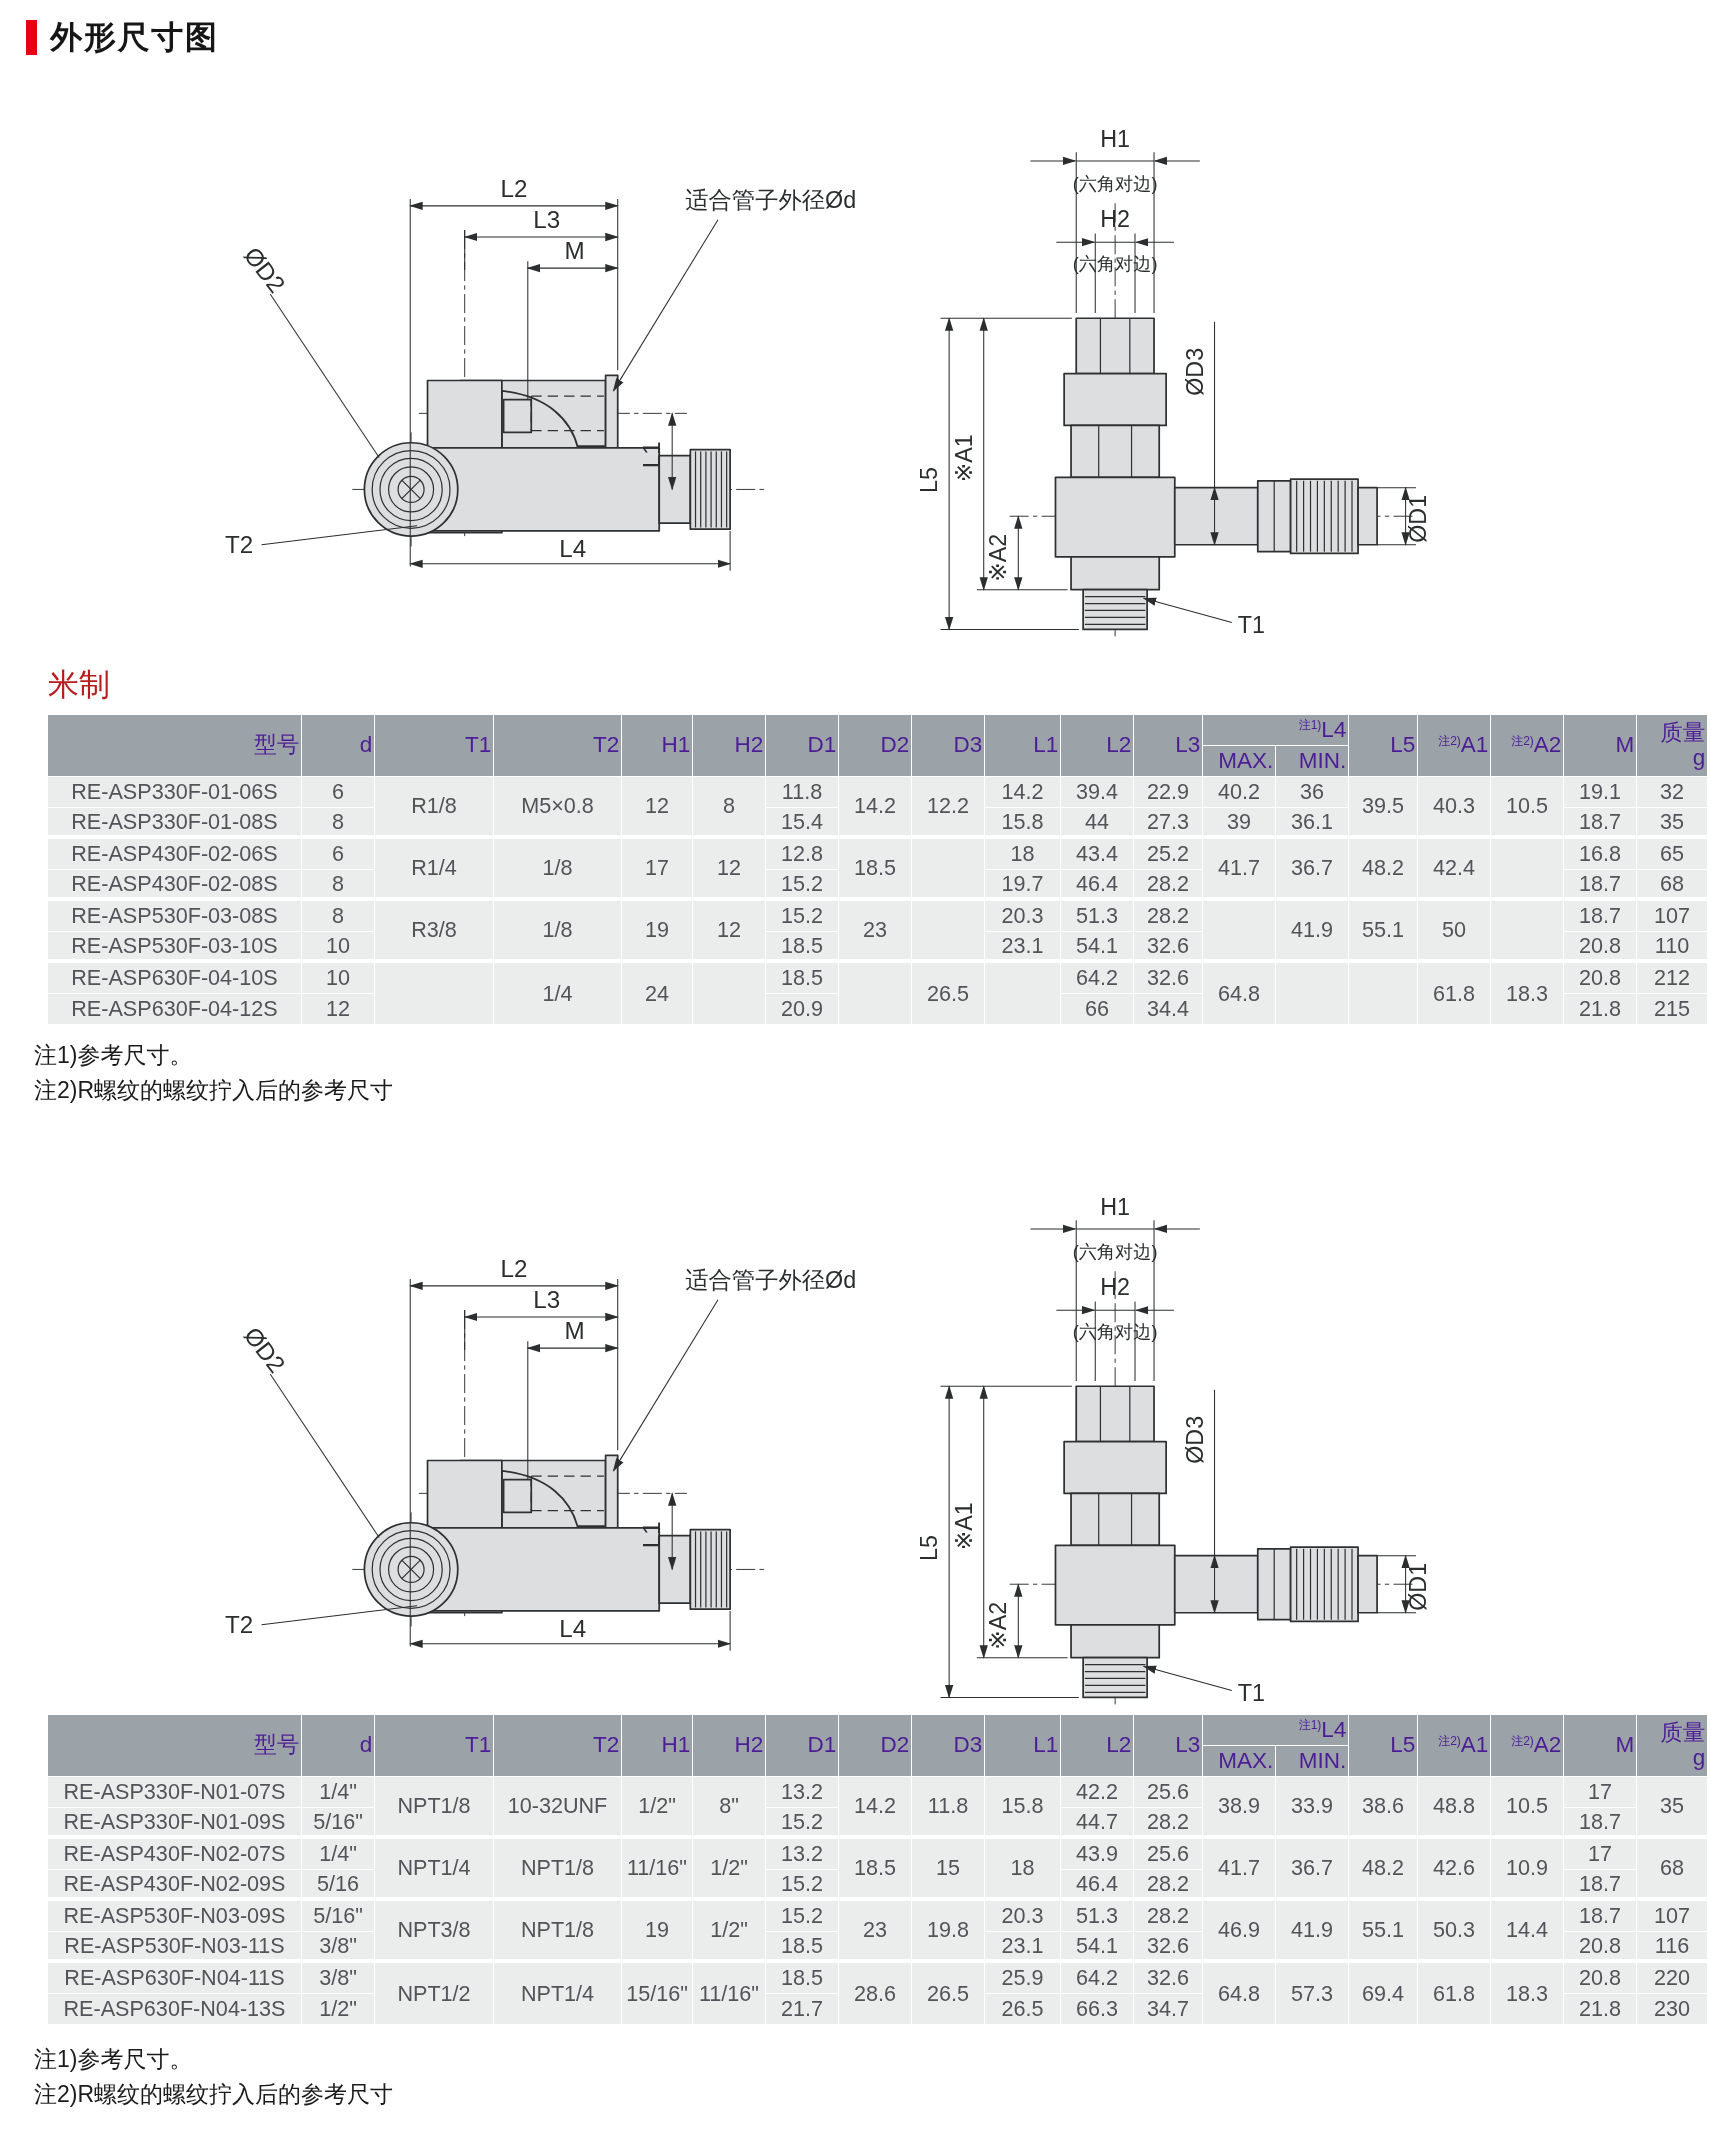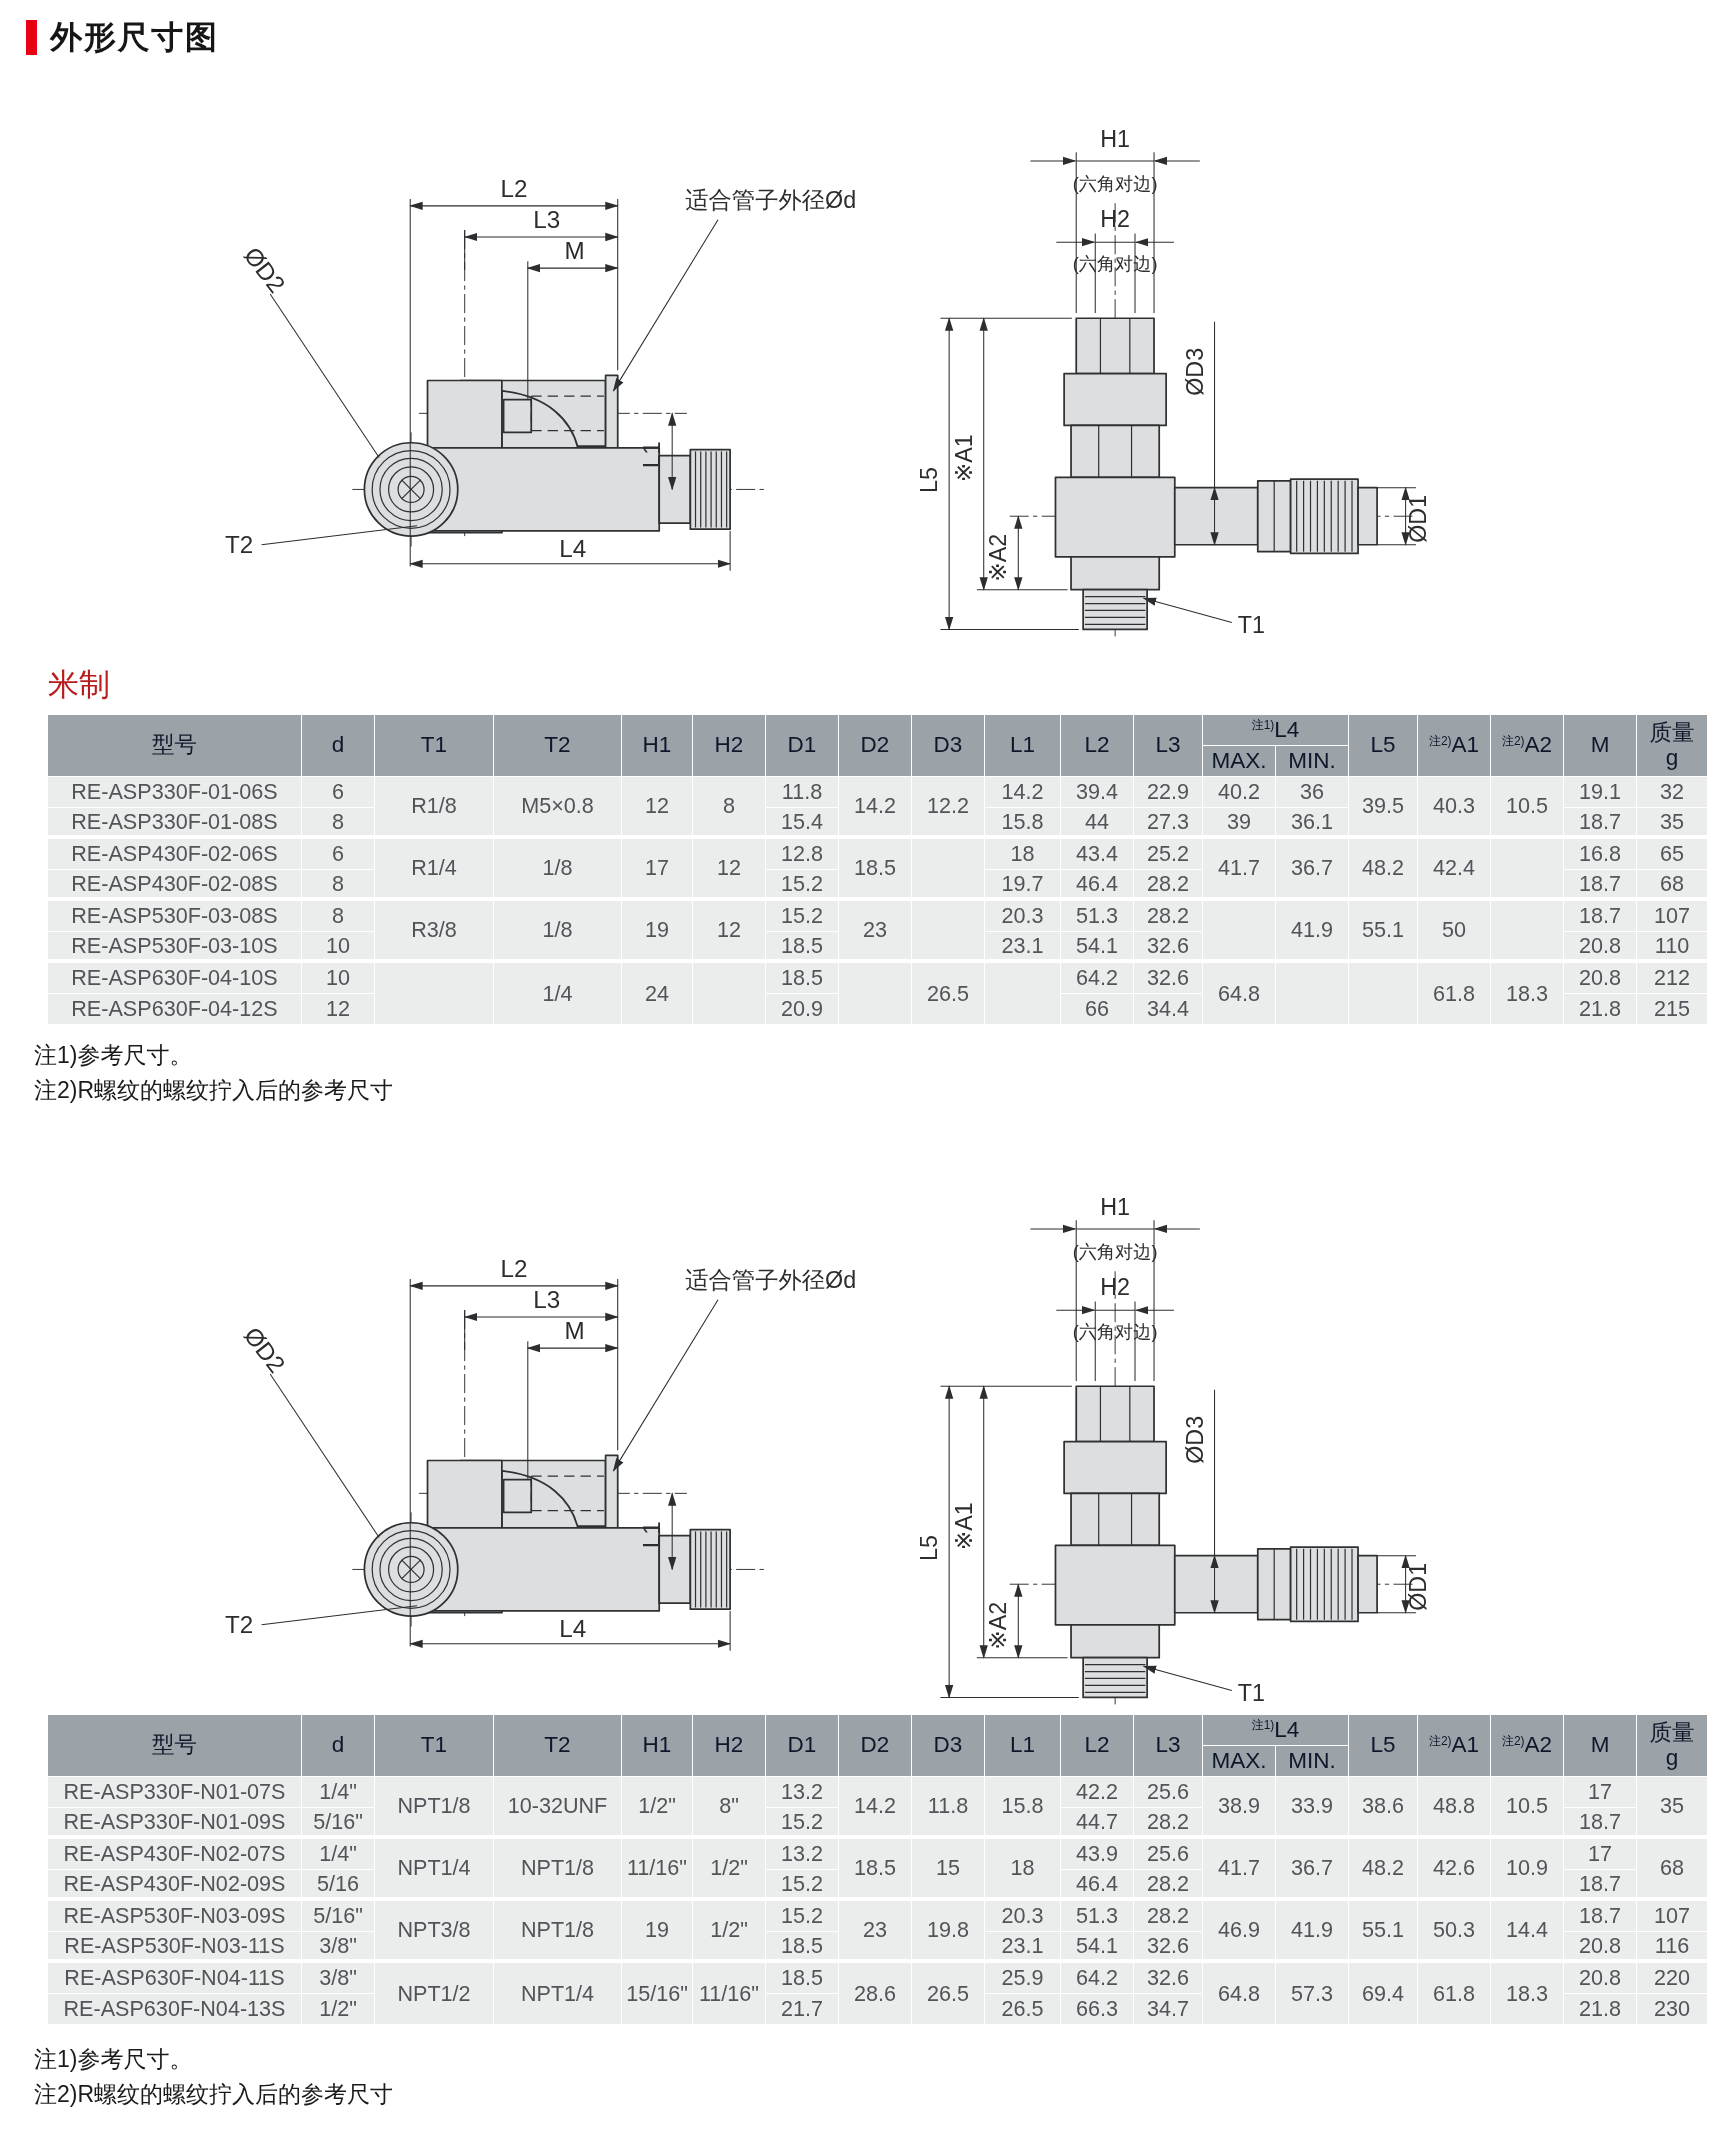--- a/index.html
+++ b/index.html
@@ -27,21 +27,21 @@
   #slot-imperial .dia-right{top:21.6px;}
   .svg-dia text{font-family:"Liberation Sans","DejaVu Sans",sans-serif;}
 
   
   .table-wrap{position:absolute;left:48px;width:1660px;}
   #wrap-metric{top:715px;}
   #wrap-imperial{top:1715px;}
   table{border-collapse:separate;border-spacing:0;table-layout:fixed;width:1660px;}
   th,td{box-sizing:border-box;padding:0 1.7px;}
   thead tr{height:31px;}
-  thead th{background:#9ba2a8;color:#0f172a;font-weight:normal;font-size:22.5px;text-align:center;
+  thead th{background:#9ba2a8;color:#4c1d95;font-weight:normal;font-size:22.5px;text-align:right;
            border-right:1.7px solid #fff;border-bottom:1.7px solid #fff;line-height:1.1;}
   thead th sup{font-size:12px;vertical-align:top;position:relative;top:1.7px;}
   tbody tr{height:31px;}
   tbody td{background:#ebecec;color:#515458;font-size:21.6px;text-align:center;
            border-right:1.7px solid #fff;border-bottom:1.7px solid #fff;}
   td.ge{border-bottom-width:4.3px;}
   
   .c0{width:254px}.c1{width:73px}.c2{width:119px}.c3{width:128px}.c4{width:71px}
   .c5{width:73px}.c6{width:73px}.c7{width:73px}.c8{width:73px}.c9{width:76px}
   .c10{width:73px}.c11{width:69px}.c12{width:73px}.c13{width:73px}.c14{width:69px}

